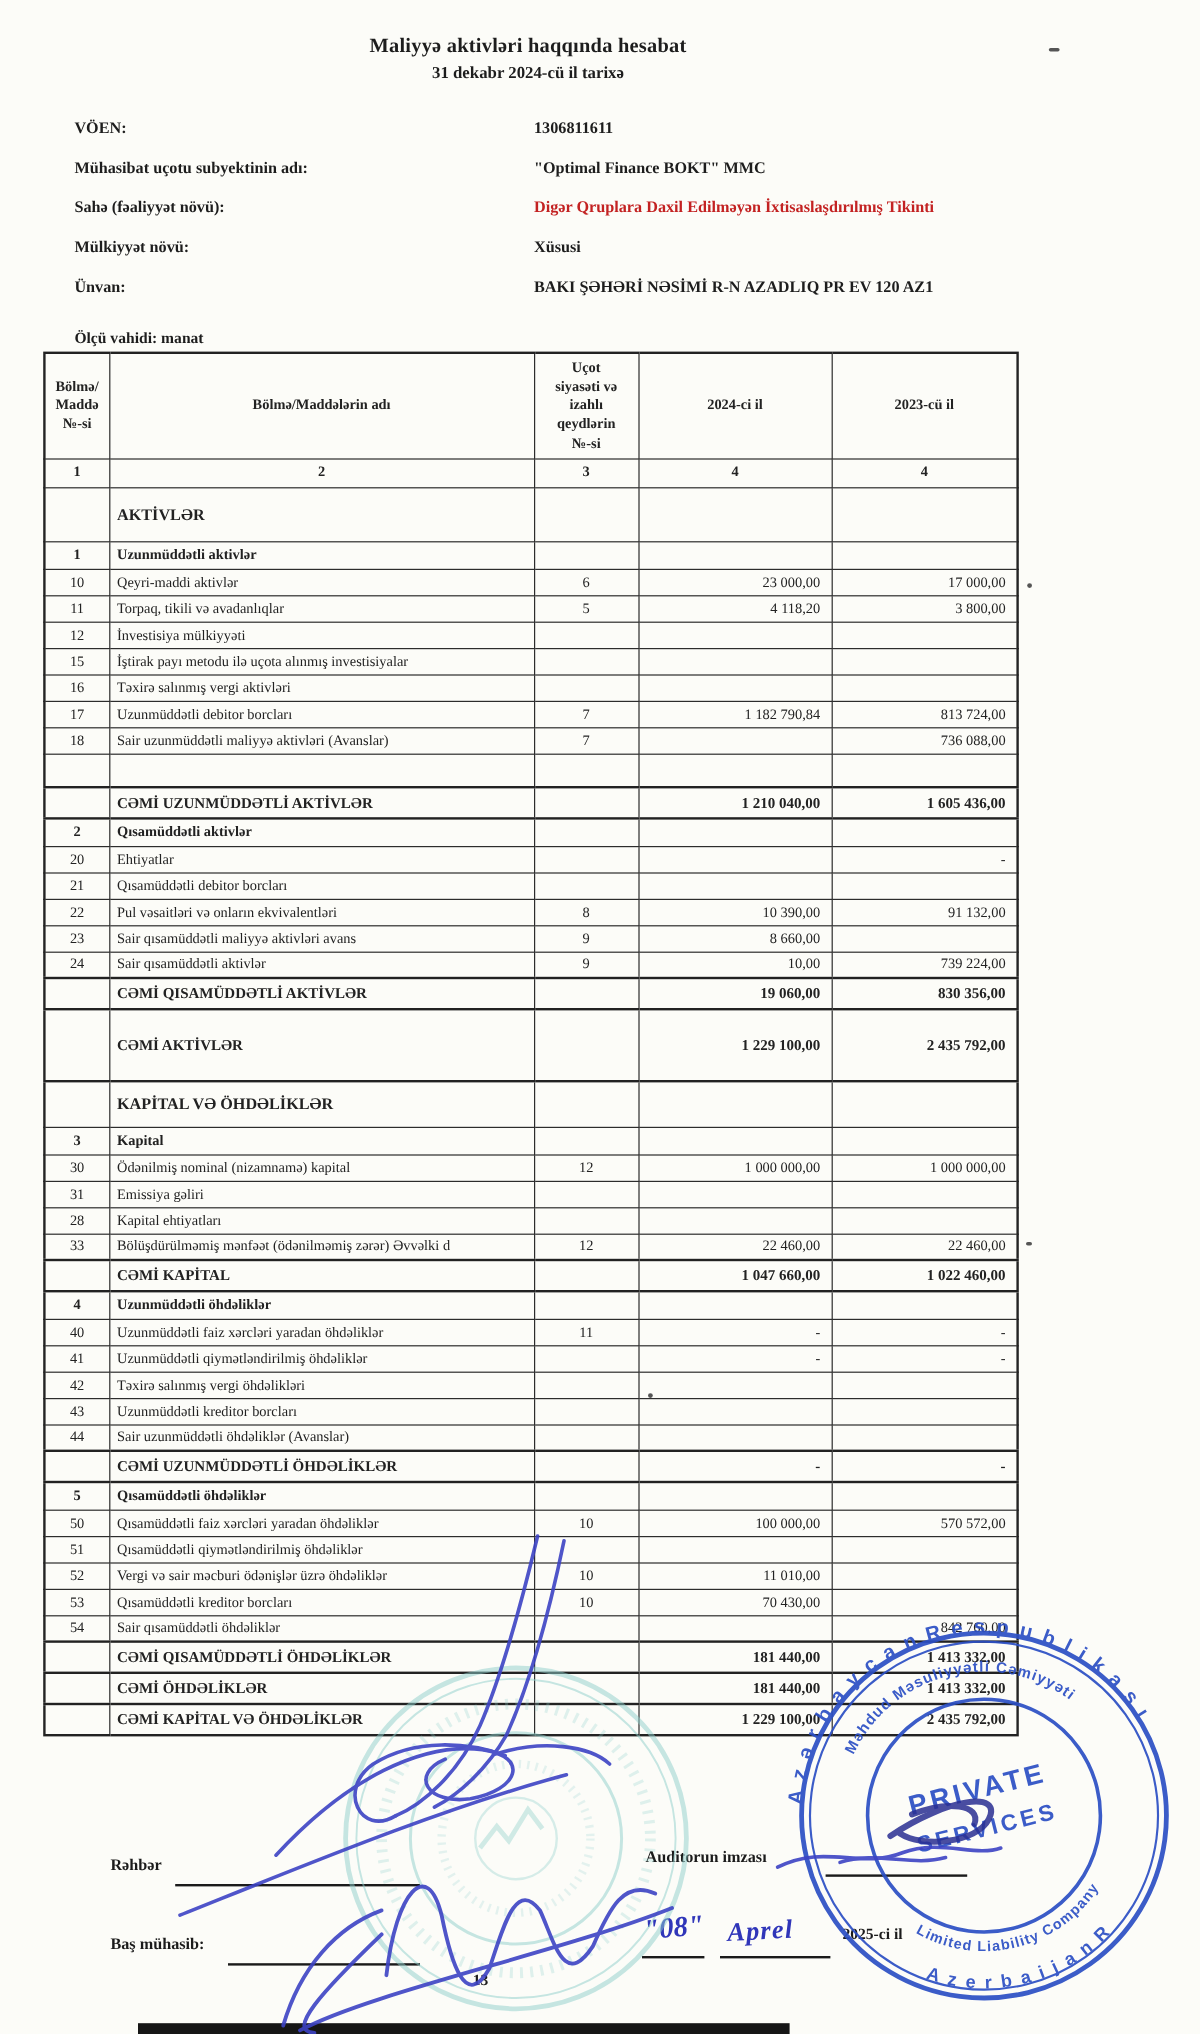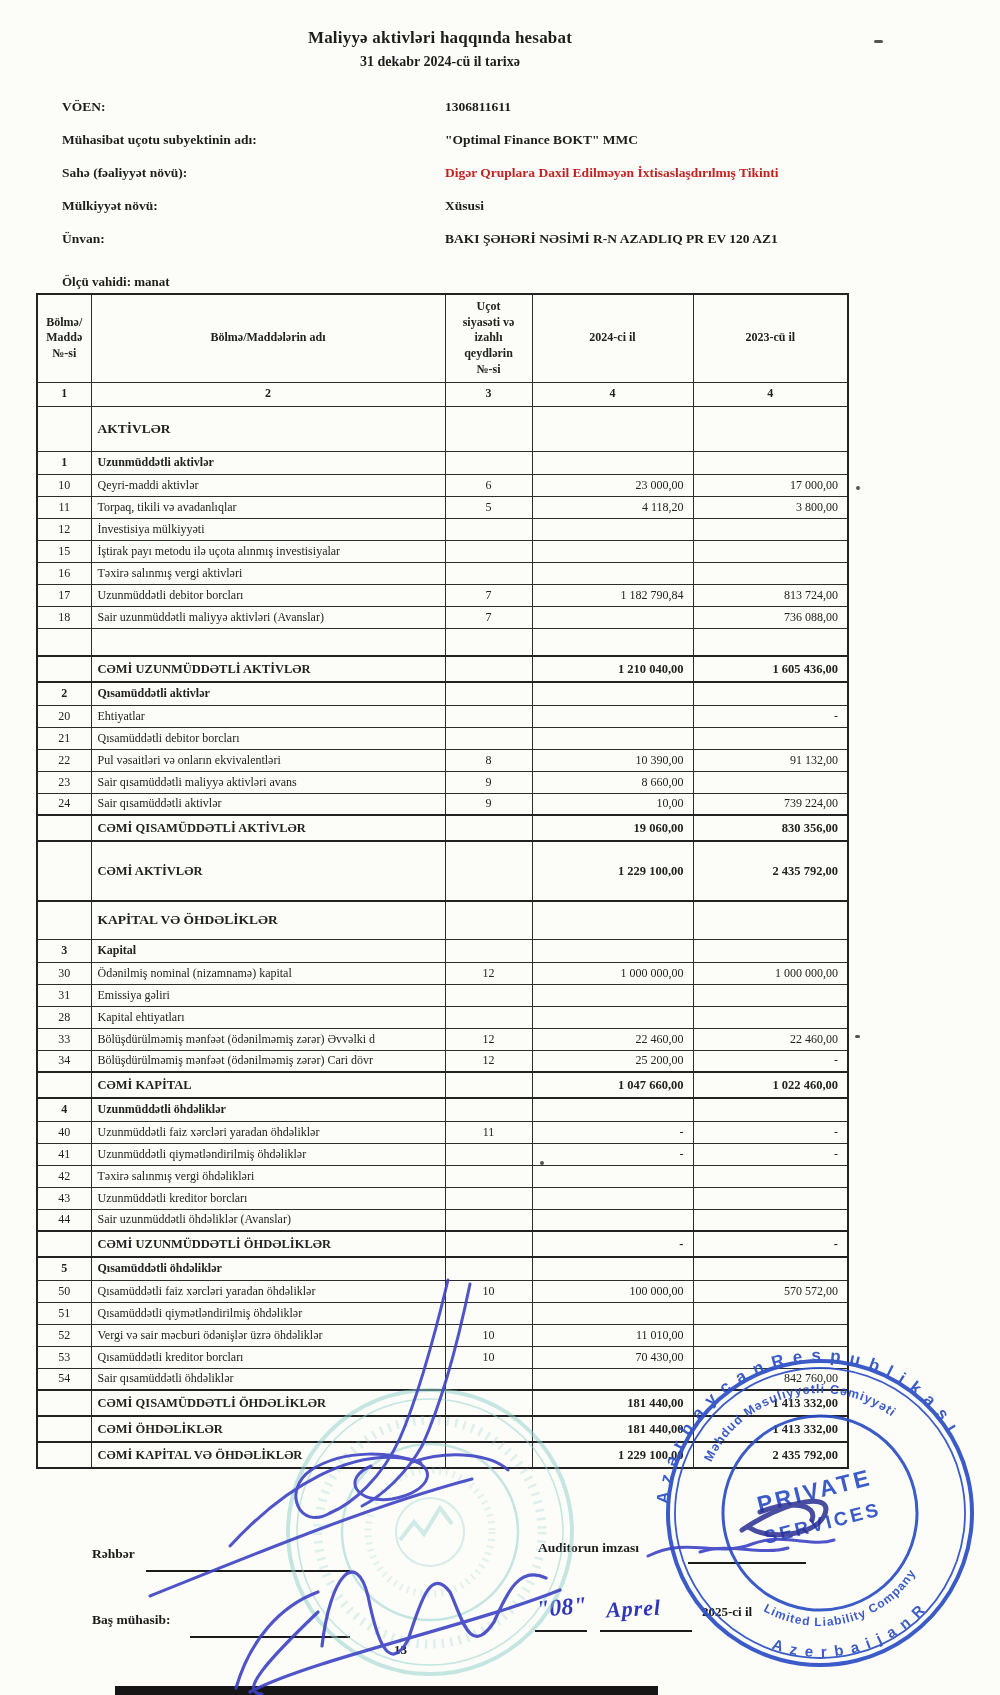--- a/index.html
+++ b/index.html
@@ -299,27 +299,20 @@
           <td class="val"></td>
           <td class="val"></td>
         </tr>
         <tr class="norm">
           <td class="no">33</td>
           <td class="name">Bölüşdürülməmiş mənfəət (ödənilməmiş zərər) Əvvəlki d</td>
           <td class="note">12</td>
           <td class="val">22 460,00</td>
           <td class="val">22 460,00</td>
         </tr>
-        <tr class="norm">
-          <td class="no">34</td>
-          <td class="name">Bölüşdürülməmiş mənfəət (ödənilməmiş zərər) Cari dövr</td>
-          <td class="note">12</td>
-          <td class="val">25 200,00</td>
-          <td class="val">-</td>
-        </tr>
         <tr class="tot">
           <td class="no"></td>
           <td class="name">CƏMİ KAPİTAL</td>
           <td class="note"></td>
           <td class="val">1 047 660,00</td>
           <td class="val">1 022 460,00</td>
         </tr>
         <tr class="grp">
           <td class="no">4</td>
           <td class="name">Uzunmüddətli öhdəliklər</td>

